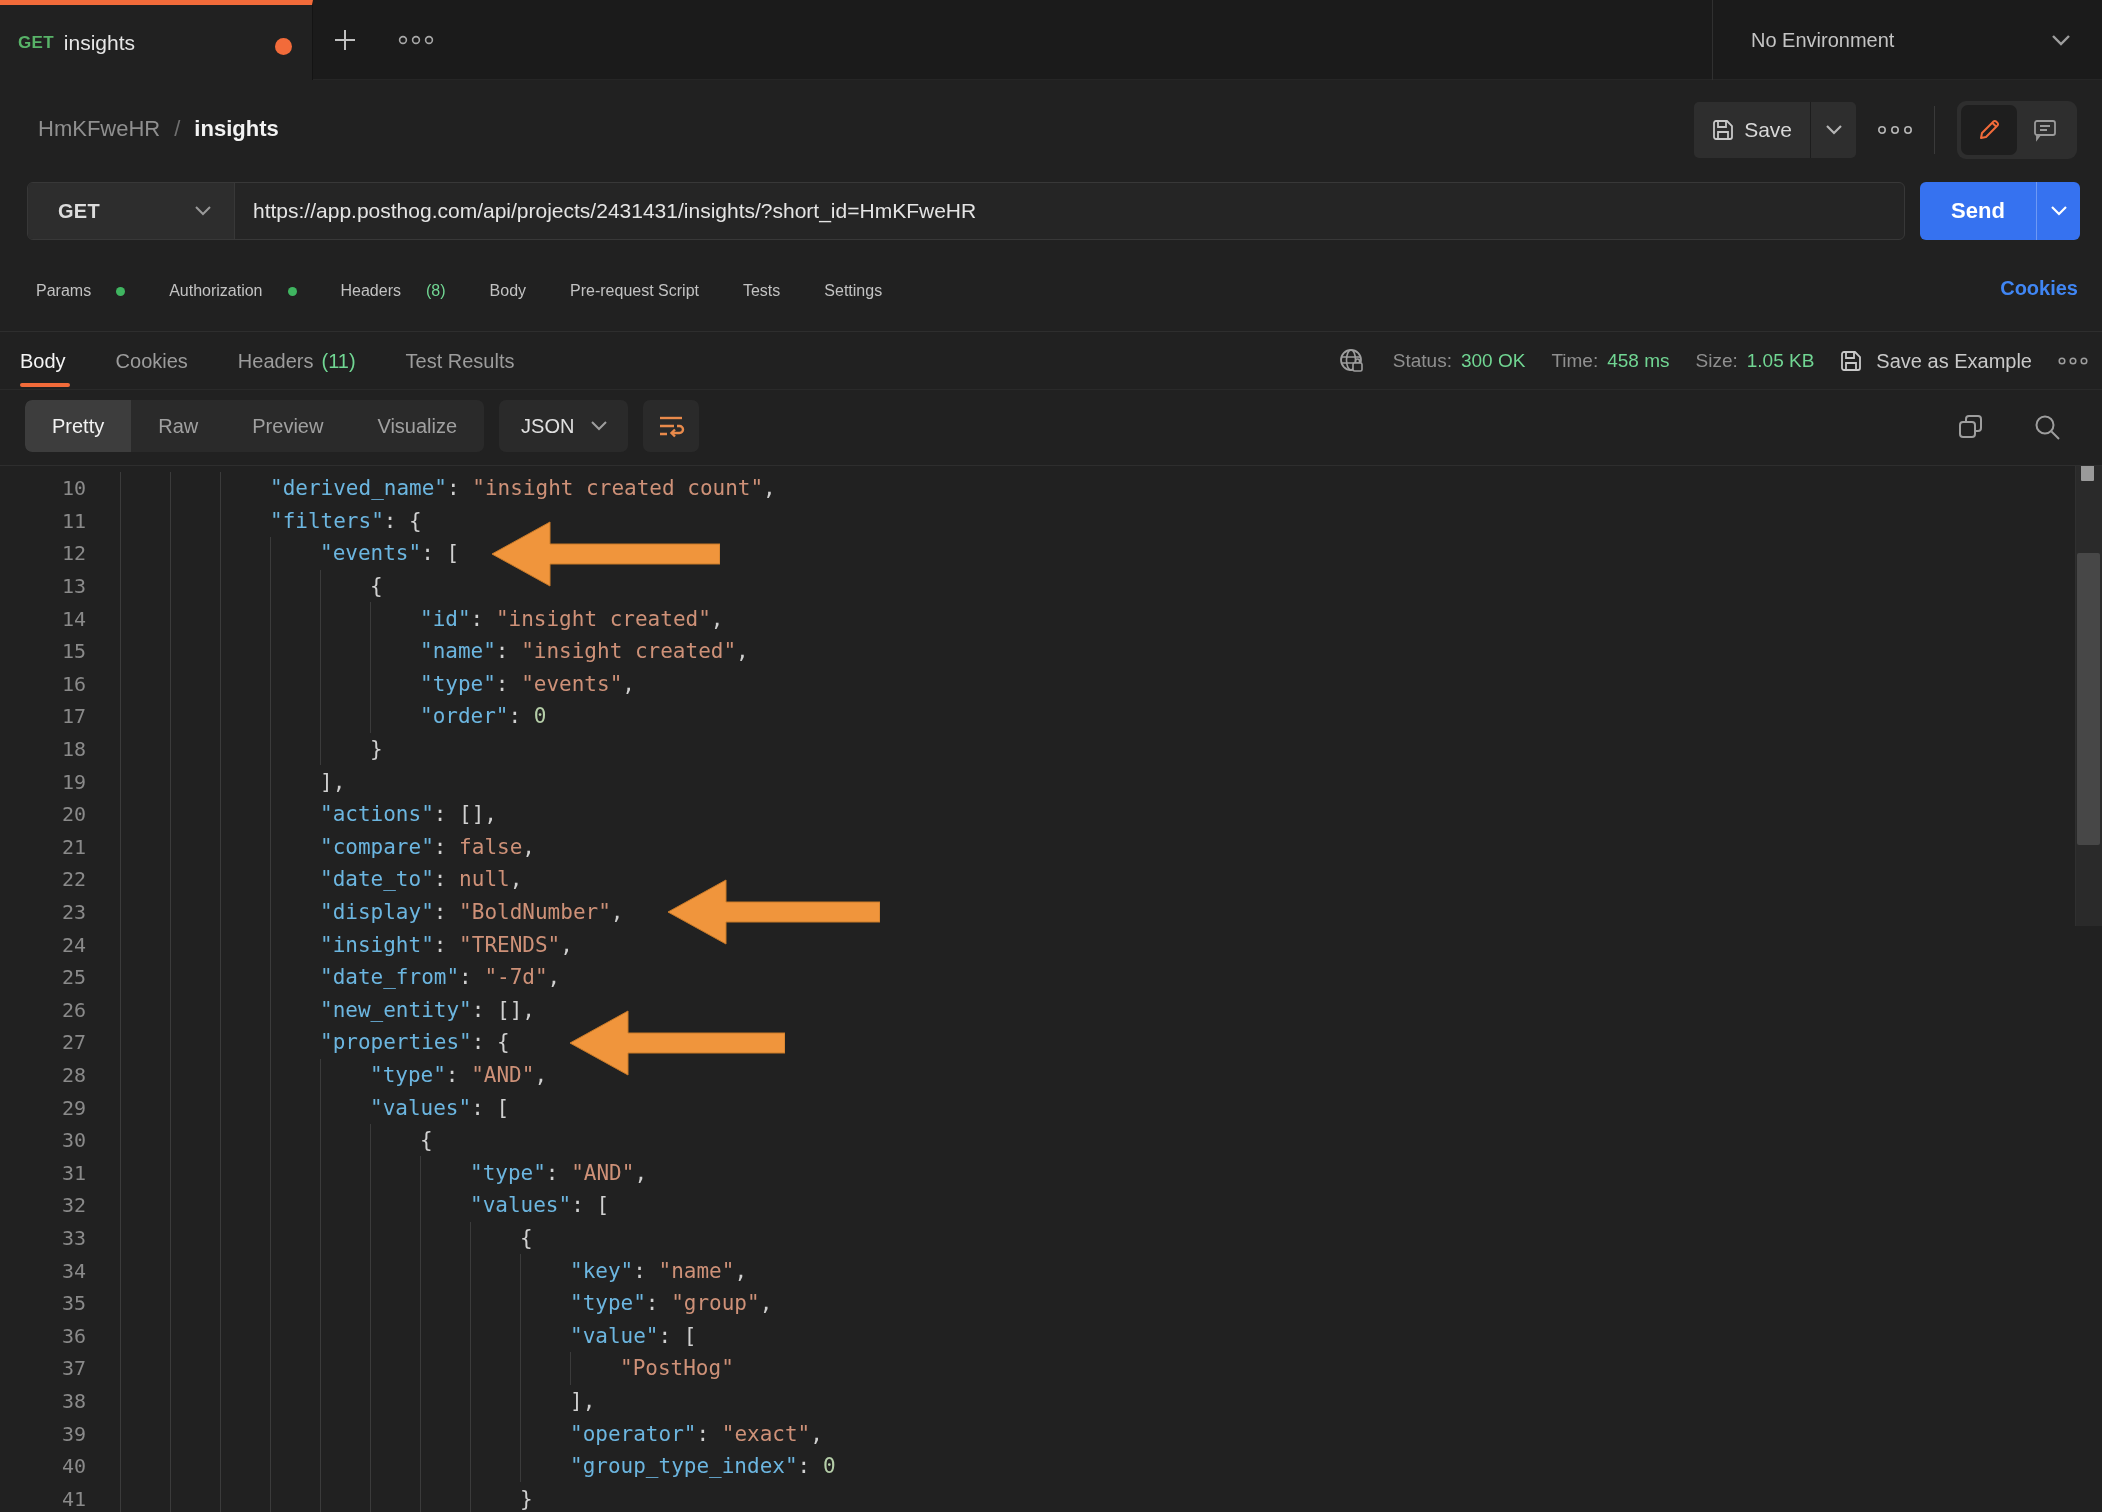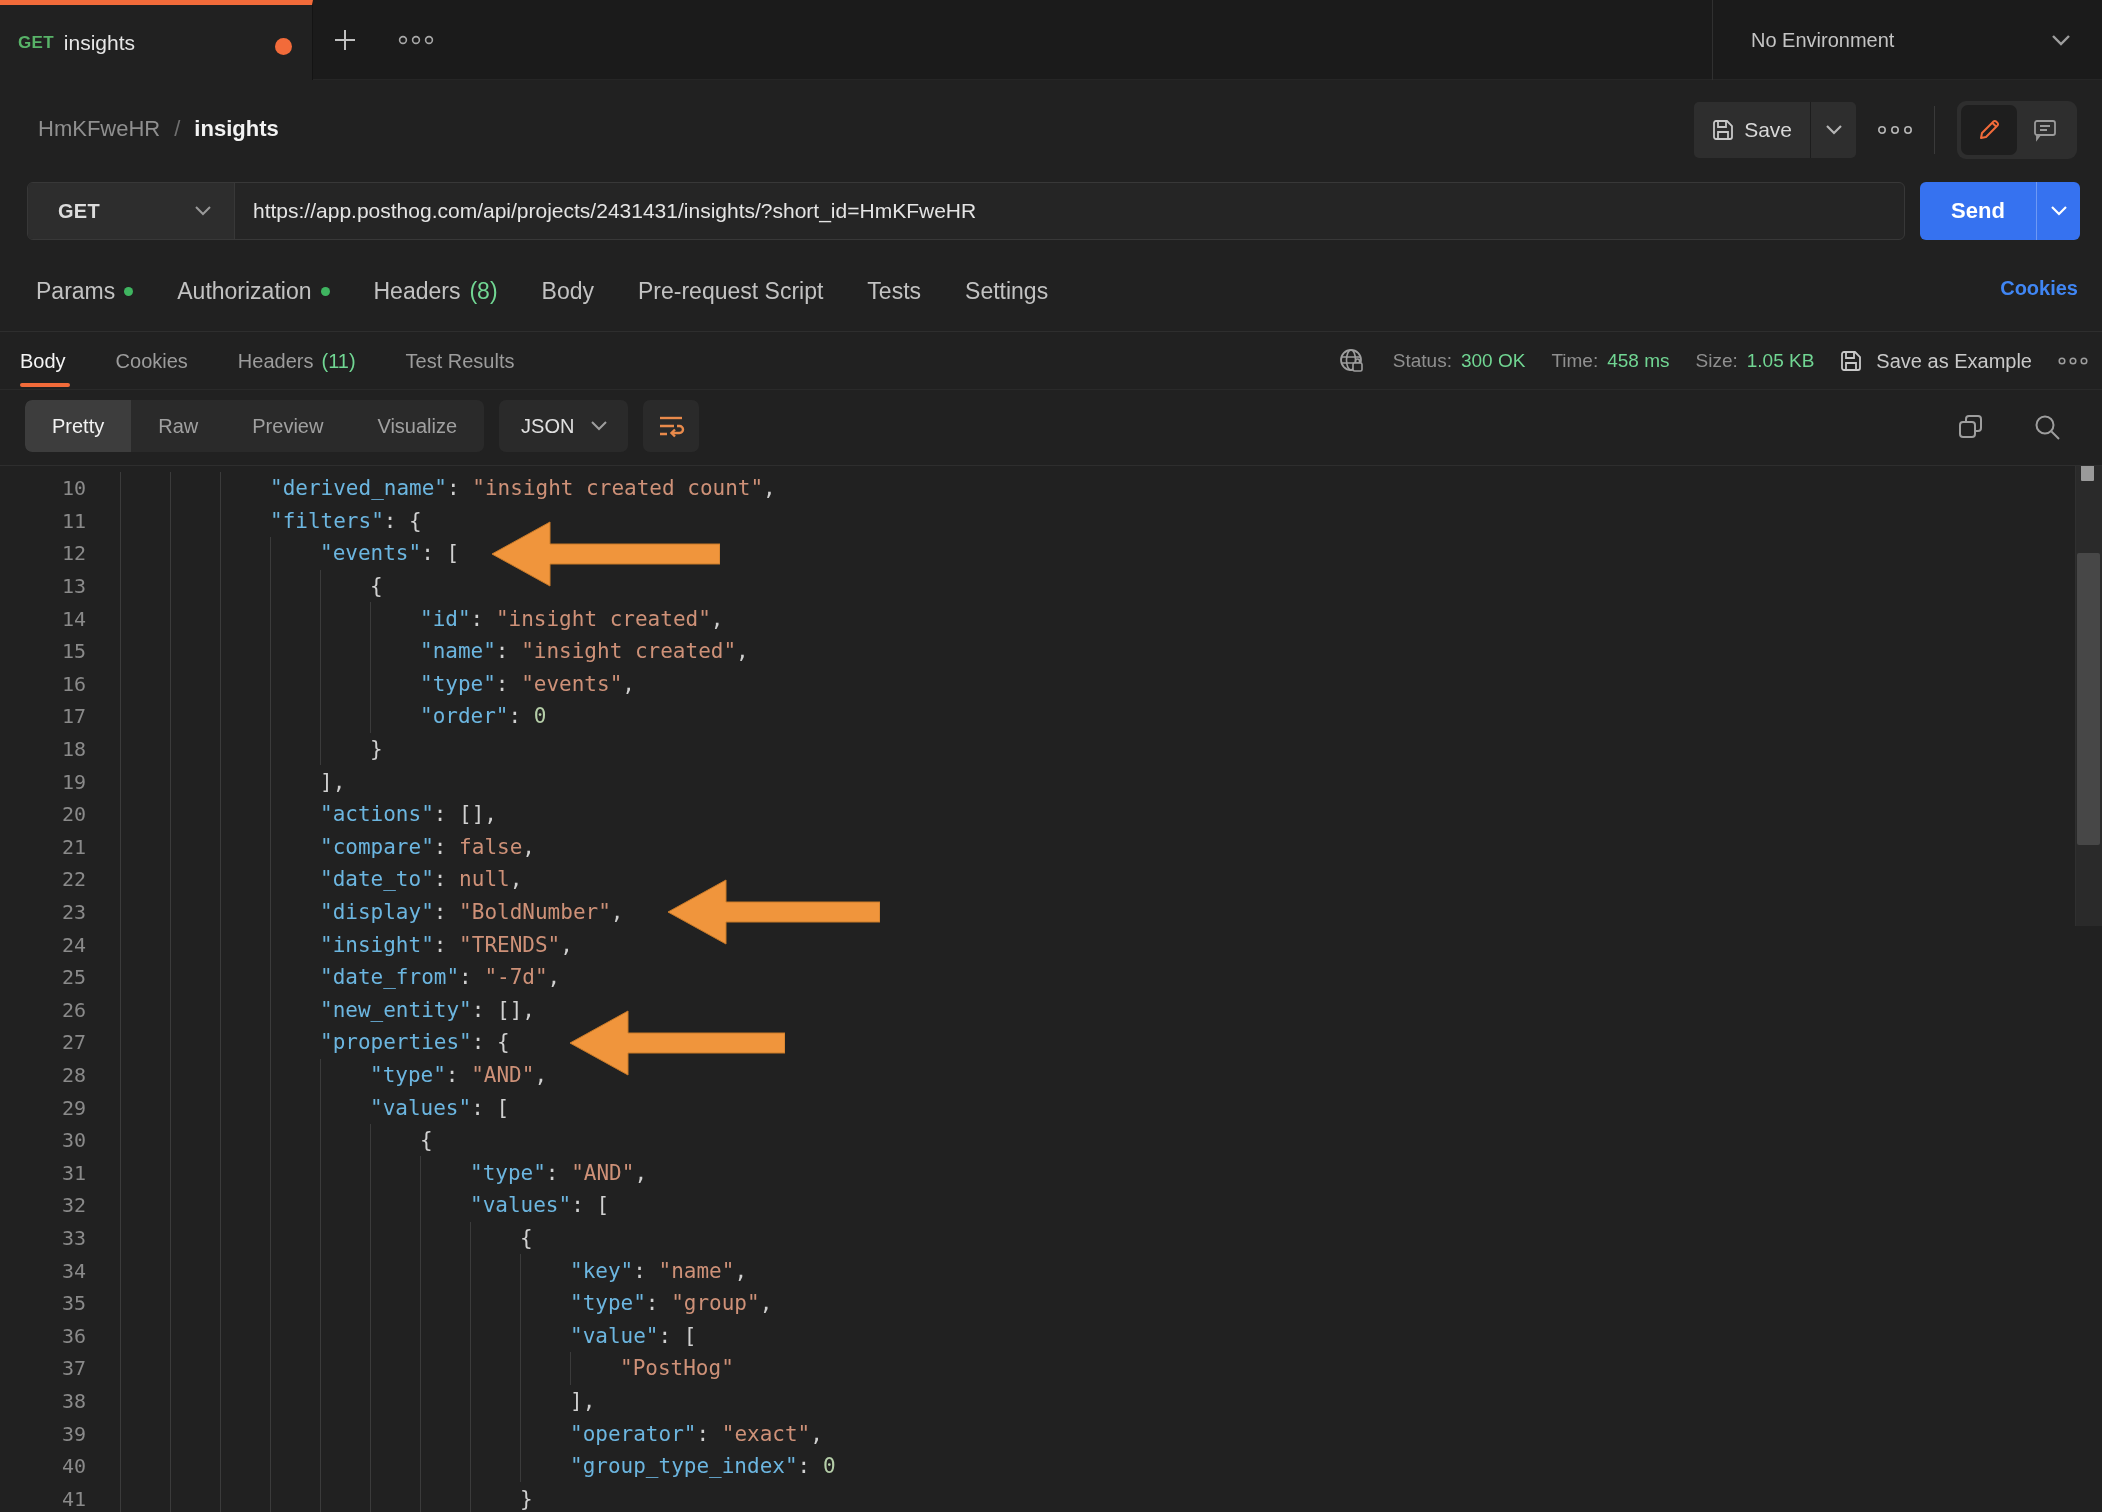--- a/index.html
+++ b/index.html
@@ -54,21 +54,21 @@
   .method-txt{font-size:20px;font-weight:700;color:#dcdcdc;letter-spacing:.3px;}
   .url-input{flex:1;display:flex;align-items:center;padding-left:18px;font-size:21px;color:#e4e4e4;white-space:nowrap;}
   .send-btn{position:absolute;left:1920px;top:2px;width:160px;height:58px;background:var(--blue);border-radius:6px;
     display:flex;align-items:center;}
   .send-label{flex:1;text-align:center;font-size:22px;font-weight:700;color:#fff;}
   .send-caret{width:44px;height:100%;border-left:1px solid rgba(255,255,255,.28);display:flex;align-items:center;justify-content:center;}
 
   
   .req-tabs{left:0;top:250px;width:2102px;height:82px;border-bottom:1px solid var(--border);}
   .req-tabs-inner{position:absolute;left:36px;top:0;height:82px;display:flex;align-items:center;gap:44px;}
-  .req-tab{display:flex;align-items:center;gap:9px;font-size:23px;color:#c2c2c2;cursor:default;}
+  .req-tab{display:flex;align-items:center;gap:25px;font-size:16px;color:#c2c2c2;cursor:default;}
   .req-tab .count{color:var(--mint);}
   .gdot{width:9px;height:9px;border-radius:50%;background:#3fb560;}
   .cookies-link{position:absolute;right:24px;top:27px;color:var(--link);font-size:20px;font-weight:700;}
 
   
   .resp-head{left:0;top:332px;width:2102px;height:58px;border-bottom:1px solid #2a2a2a;}
   .resp-tabs{position:absolute;left:20px;top:0;height:58px;display:flex;gap:50px;align-items:center;}
   .resp-tab{font-size:20px;color:#9c9c9c;position:relative;height:58px;display:flex;align-items:center;}
   .resp-tab.active{color:#f5f5f5;}
   .resp-tab.active::after{content:"";position:absolute;left:0;right:-4px;bottom:3px;height:4px;background:var(--orange);border-radius:2px;}

